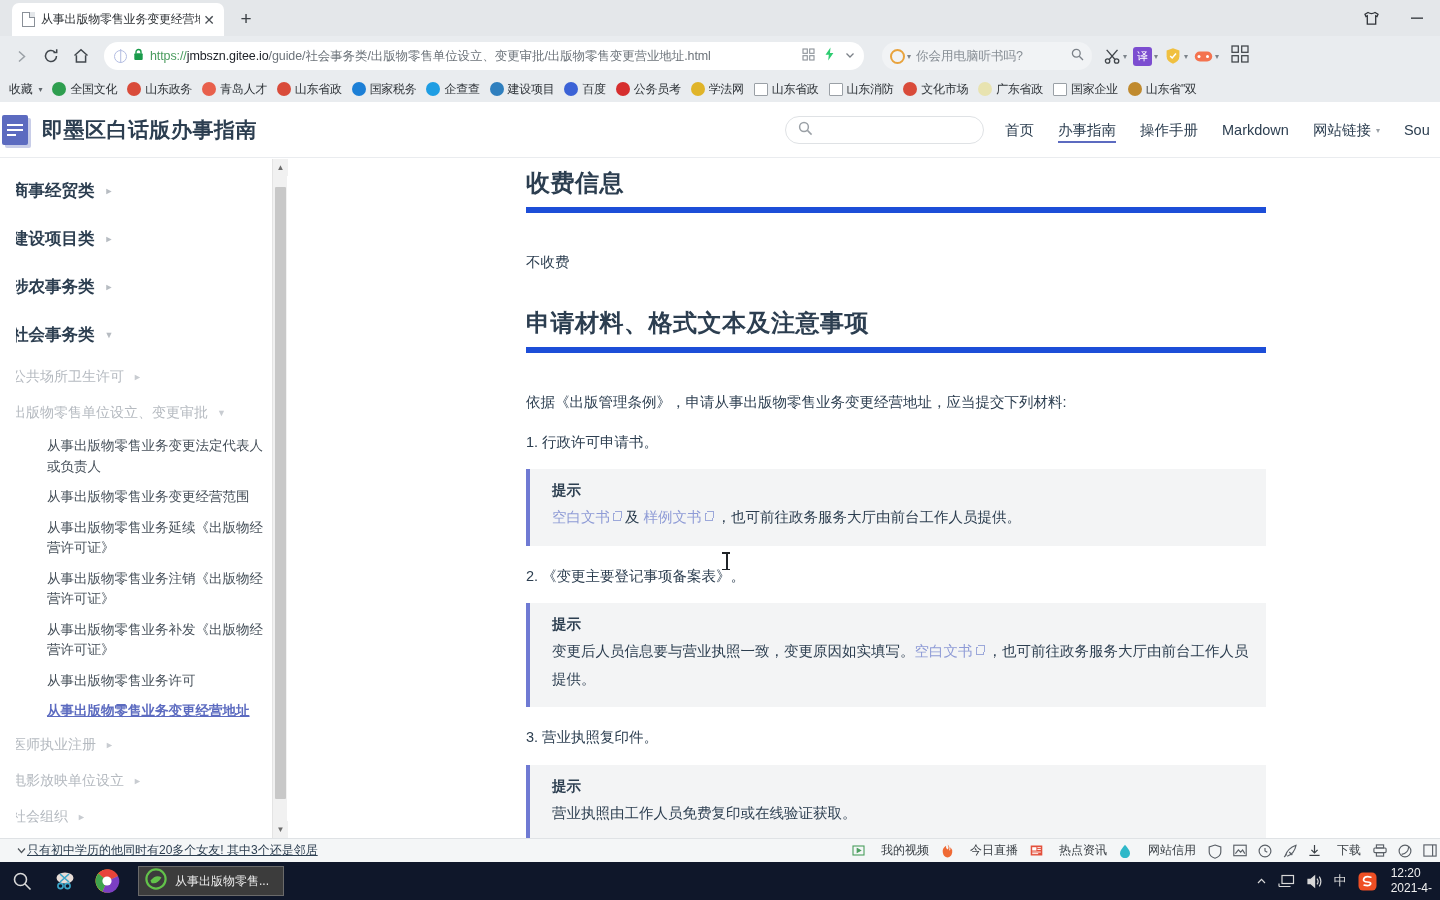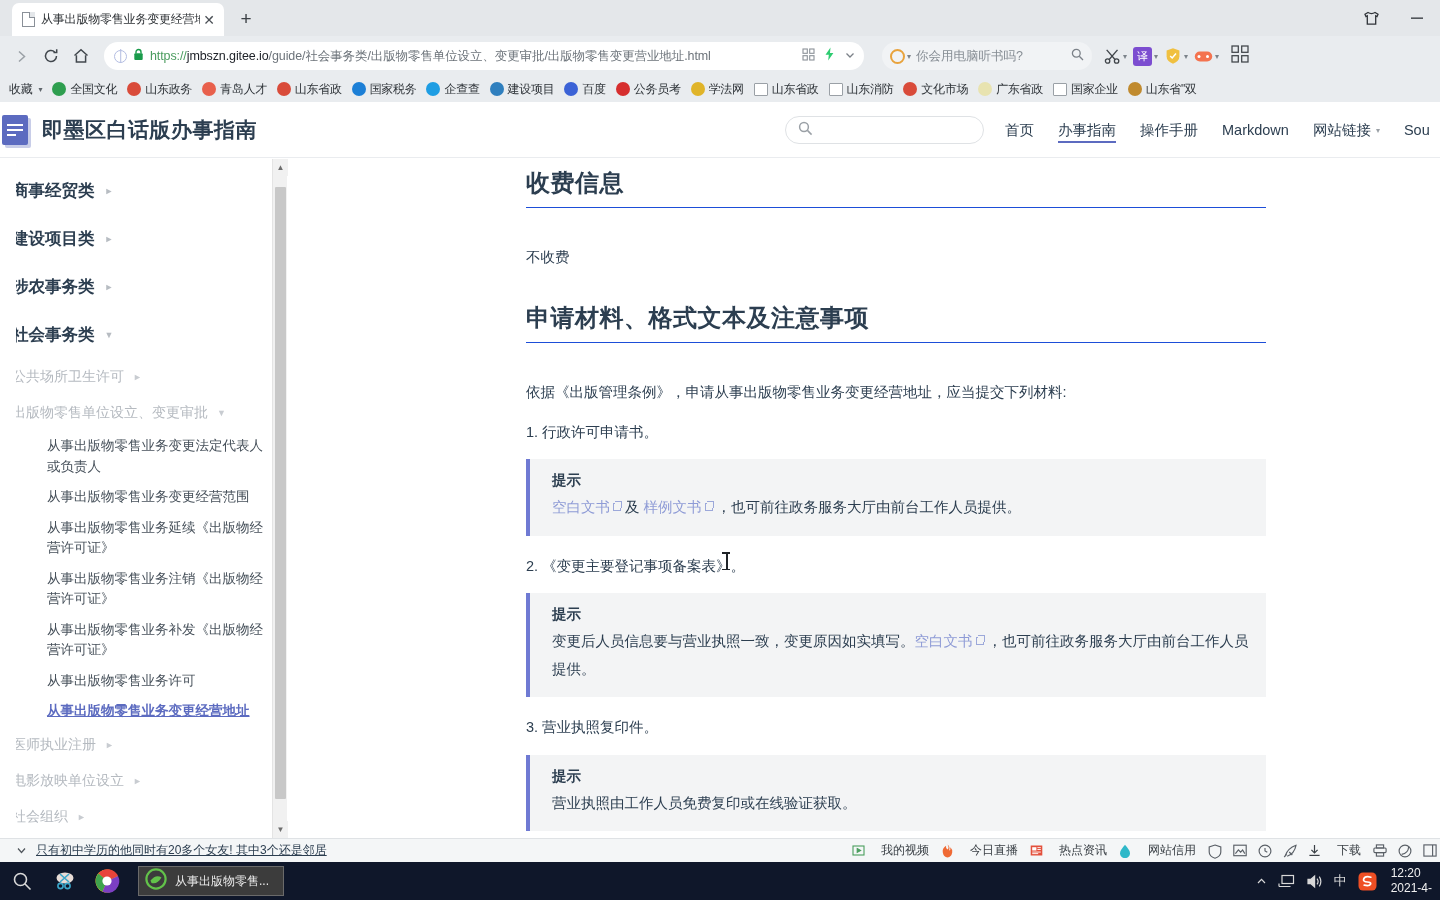--- a/index.html
+++ b/index.html
@@ -224,21 +224,21 @@
   }
 
   
   .content {
     position: absolute; top: 57px; left: 288px; width: 1152px; height: 679px;
     overflow: hidden; padding: 0 150px 0 238px;
   }
   .doc { max-width: 740px; padding-top: 8px; }
   h2.sec {
     font-size: 24px; color: #2c3e50; font-weight: 700; letter-spacing: .5px;
-    padding-bottom: 8px; border-bottom: 1px solid #1d4ed8; margin-bottom: 14px;
+    padding-bottom: 8px; border-bottom: 6px solid #1d4ed8; margin-bottom: 14px;
   }
   h2.sec.sp { margin-top: 32px; }
   .para { font-size: 14.5px; color: #2c3e50; line-height: 1.75; margin-bottom: 14px; margin-top: 37px; }
   .li { font-size: 14.5px; color: #2c3e50; line-height: 1.75; margin: 14px 0 12px 0; }
 
   .tip {
     background: #f3f4f5; border-left: 4px solid #6f7ad3;
     padding: 12px 16px 14px 22px; margin: 14px 0 18px 0;
   }
   .tip-title { font-size: 14.5px; color: #2c3e50; font-weight: 700; margin-bottom: 4px; }
@@ -264,21 +264,21 @@
   .text-cursor::before { top: 0; }
   .text-cursor::after { bottom: 0; }
   .text-cursor i { position: absolute; left: 50%; top: 0; bottom: 0; width: 1.5px; background: #1f2328; }
 
   
   .status-bar {
     position: absolute; top: 838px; left: 0; width: 1440px; height: 24px;
     background: #f4f6f7; border-top: 1px solid #dfe2e5;
     display: flex; align-items: center;
   }
-  .status-left { display: flex; align-items: center; padding-left: 16px; gap: 9px; }
+  .status-left { display: flex; align-items: center; padding-left: 16px; gap: 0; }
   .status-news {
     font-size: 12px; color: #2c3e50; text-decoration: underline; white-space: nowrap;
   }
   .status-right {
     position: absolute; right: 4px; display: flex; align-items: center; gap: 12px;
   }
   .st-item { display: flex; align-items: center; gap: 16px; font-size: 12px; color: #3a4046; }
   .st-ico { width: 13px; height: 13px; flex: 0 0 13px; }
 
   

